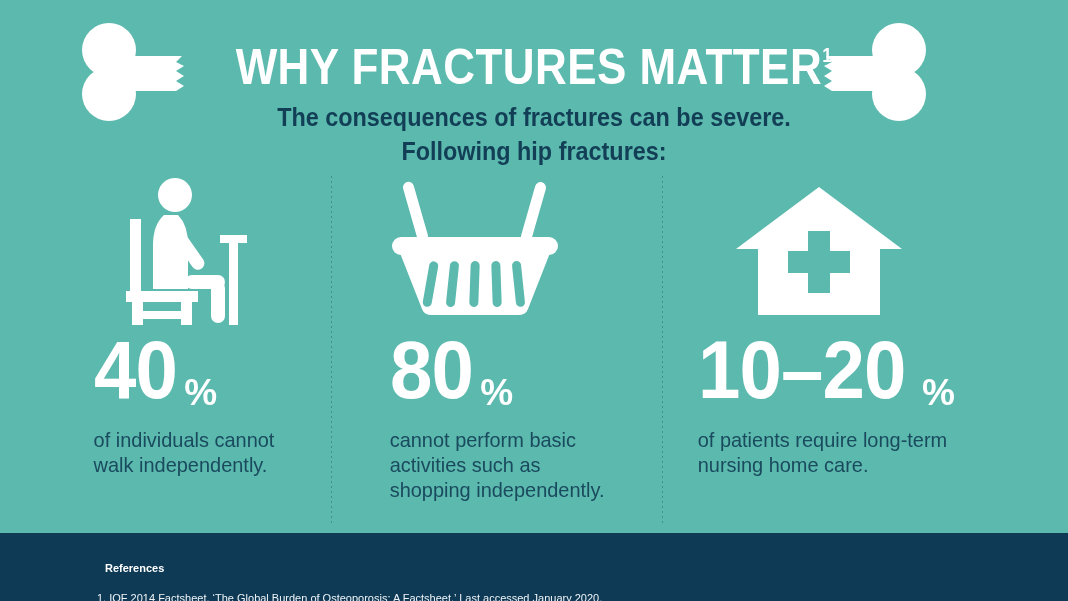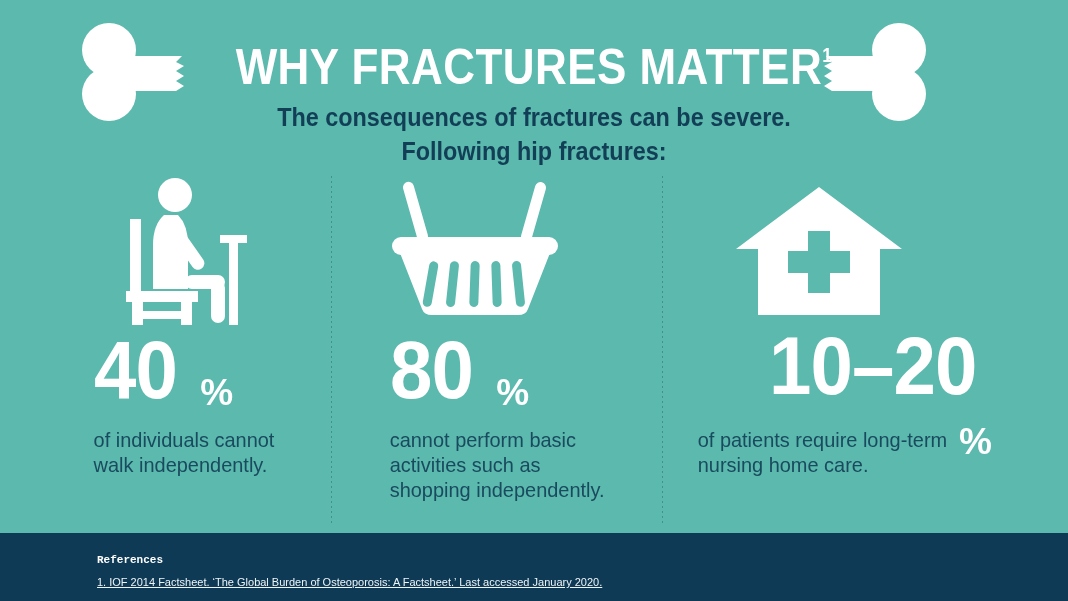--- a/index.html
+++ b/index.html
@@ -136,21 +136,20 @@
   .stat .pct {
     font-size: 37px;
     letter-spacing: 0;
     display: inline-block;
     margin-left: 1px;
   }
   .stat-line {
     display: flex;
     align-items: flex-end;
     height: 86px;
-    gap: 16px;
   }
 
   .desc {
     color: #1a4a5e;
     font-family: "Liberation Sans Narrow", "Liberation Sans", sans-serif;
     font-weight: normal;
     font-size: 21px;
     line-height: 25px;
     margin: 16px 0 0 0;
     transform: scaleX(0.95);
@@ -158,45 +157,45 @@
   }
   .desc .line { display: block; white-space: nowrap; }
 
   
   .col-1 .icon-wrap { padding-left: 22px; }
   .col-2 .icon-wrap { padding-left: 2px; }
   .col-3 .icon-wrap { padding-left: 42px; }
 
   .col-1 .stat-line { padding-left: 8px; }
   .col-2 .stat-line { padding-left: 6px; text-align: right; }
-  .col-3 .stat-line { padding-left: 6px; flex-direction: column; }
+  .col-3 .stat-line { padding-left: 6px; }
 
   .col-1 .desc { padding-left: 8px; }
   .col-2 .desc { padding-left: 6px; }
   .col-3 .desc { padding-left: 6px; }
 
   
   .footer {
     position: absolute;
     left: 0;
     top: 533px;
     width: 1068px;
     height: 68px;
     background: #0e3a56;
   }
   .footer-inner {
     padding: 12px 0 0 89px;
   }
   .ref-head {
     color: #ffffff;
-    font-family: Liberation Mono, monospace;
+    font-family: Liberation Sans, sans-serif;
     font-weight: bold;
     font-size: 11px;
     line-height: 14px;
-    margin: 8px;
+    margin: 16px;
   }
   .ref-line {
     color: #eef4f7;
     font-family: "Liberation Sans Narrow", "Liberation Sans", sans-serif;
     font-weight: normal;
     font-size: 11px;
     line-height: 15px;
     margin: 8px;
     white-space: nowrap;
     text-decoration: underline;

